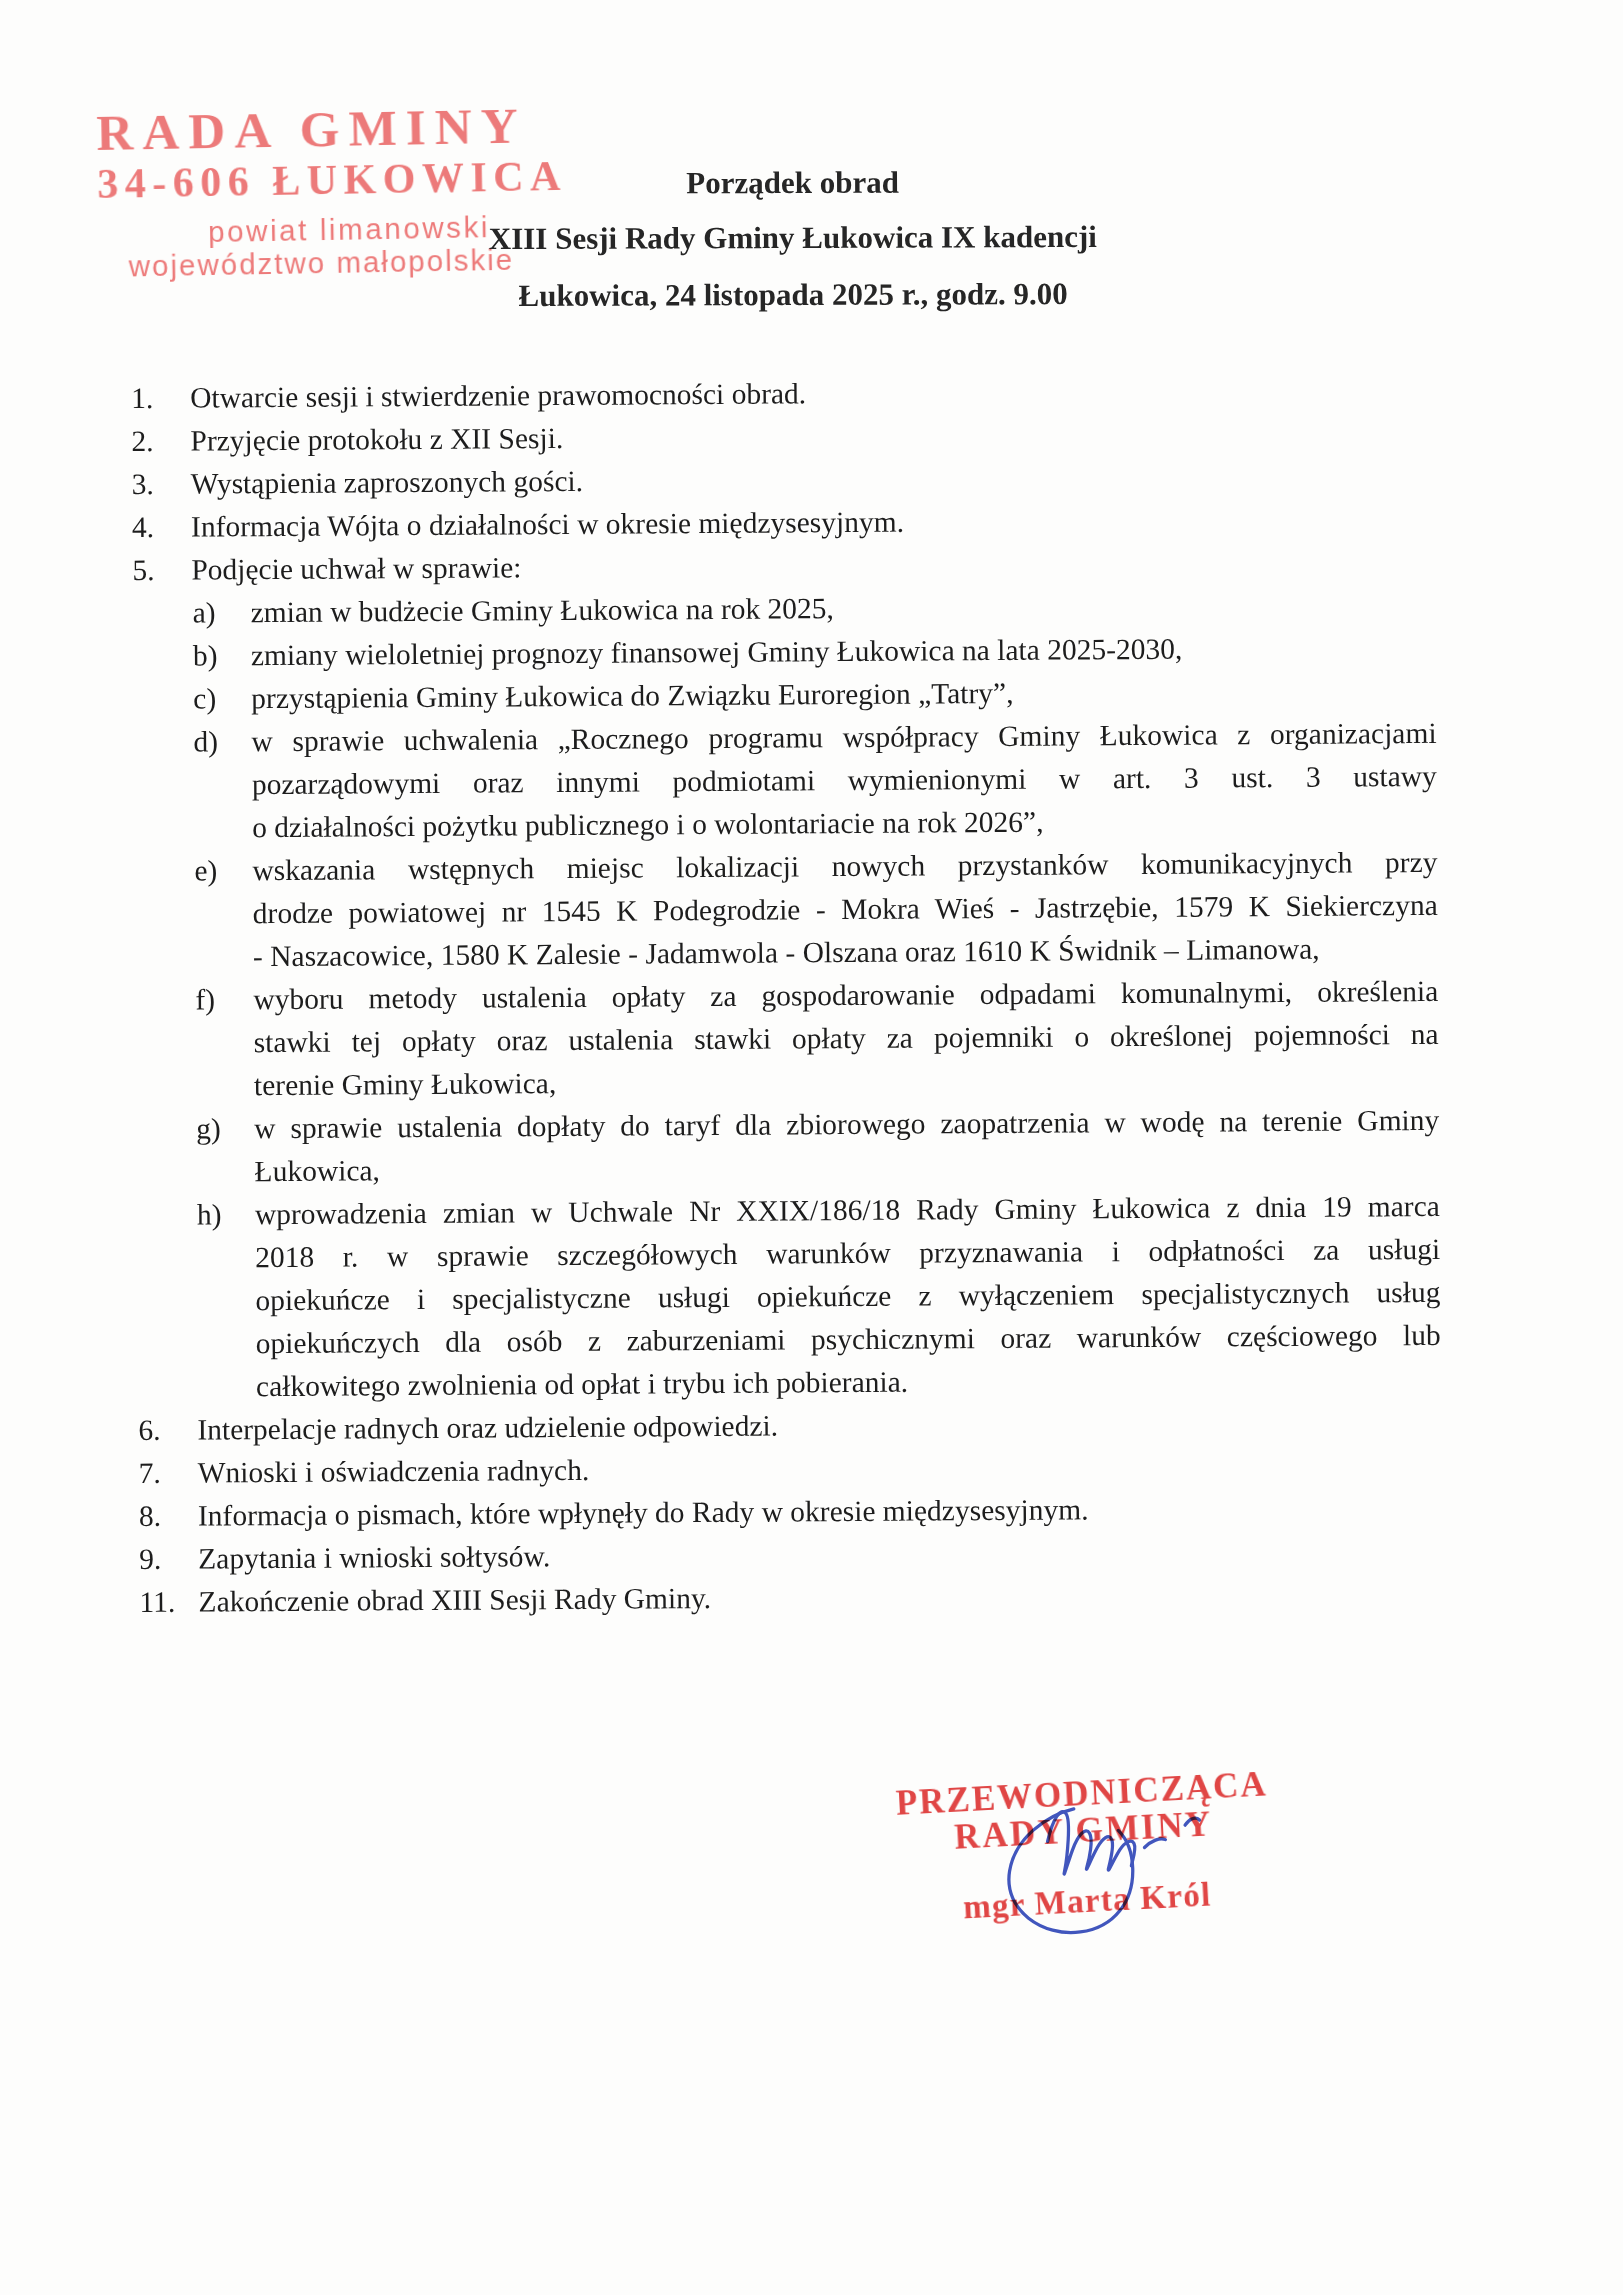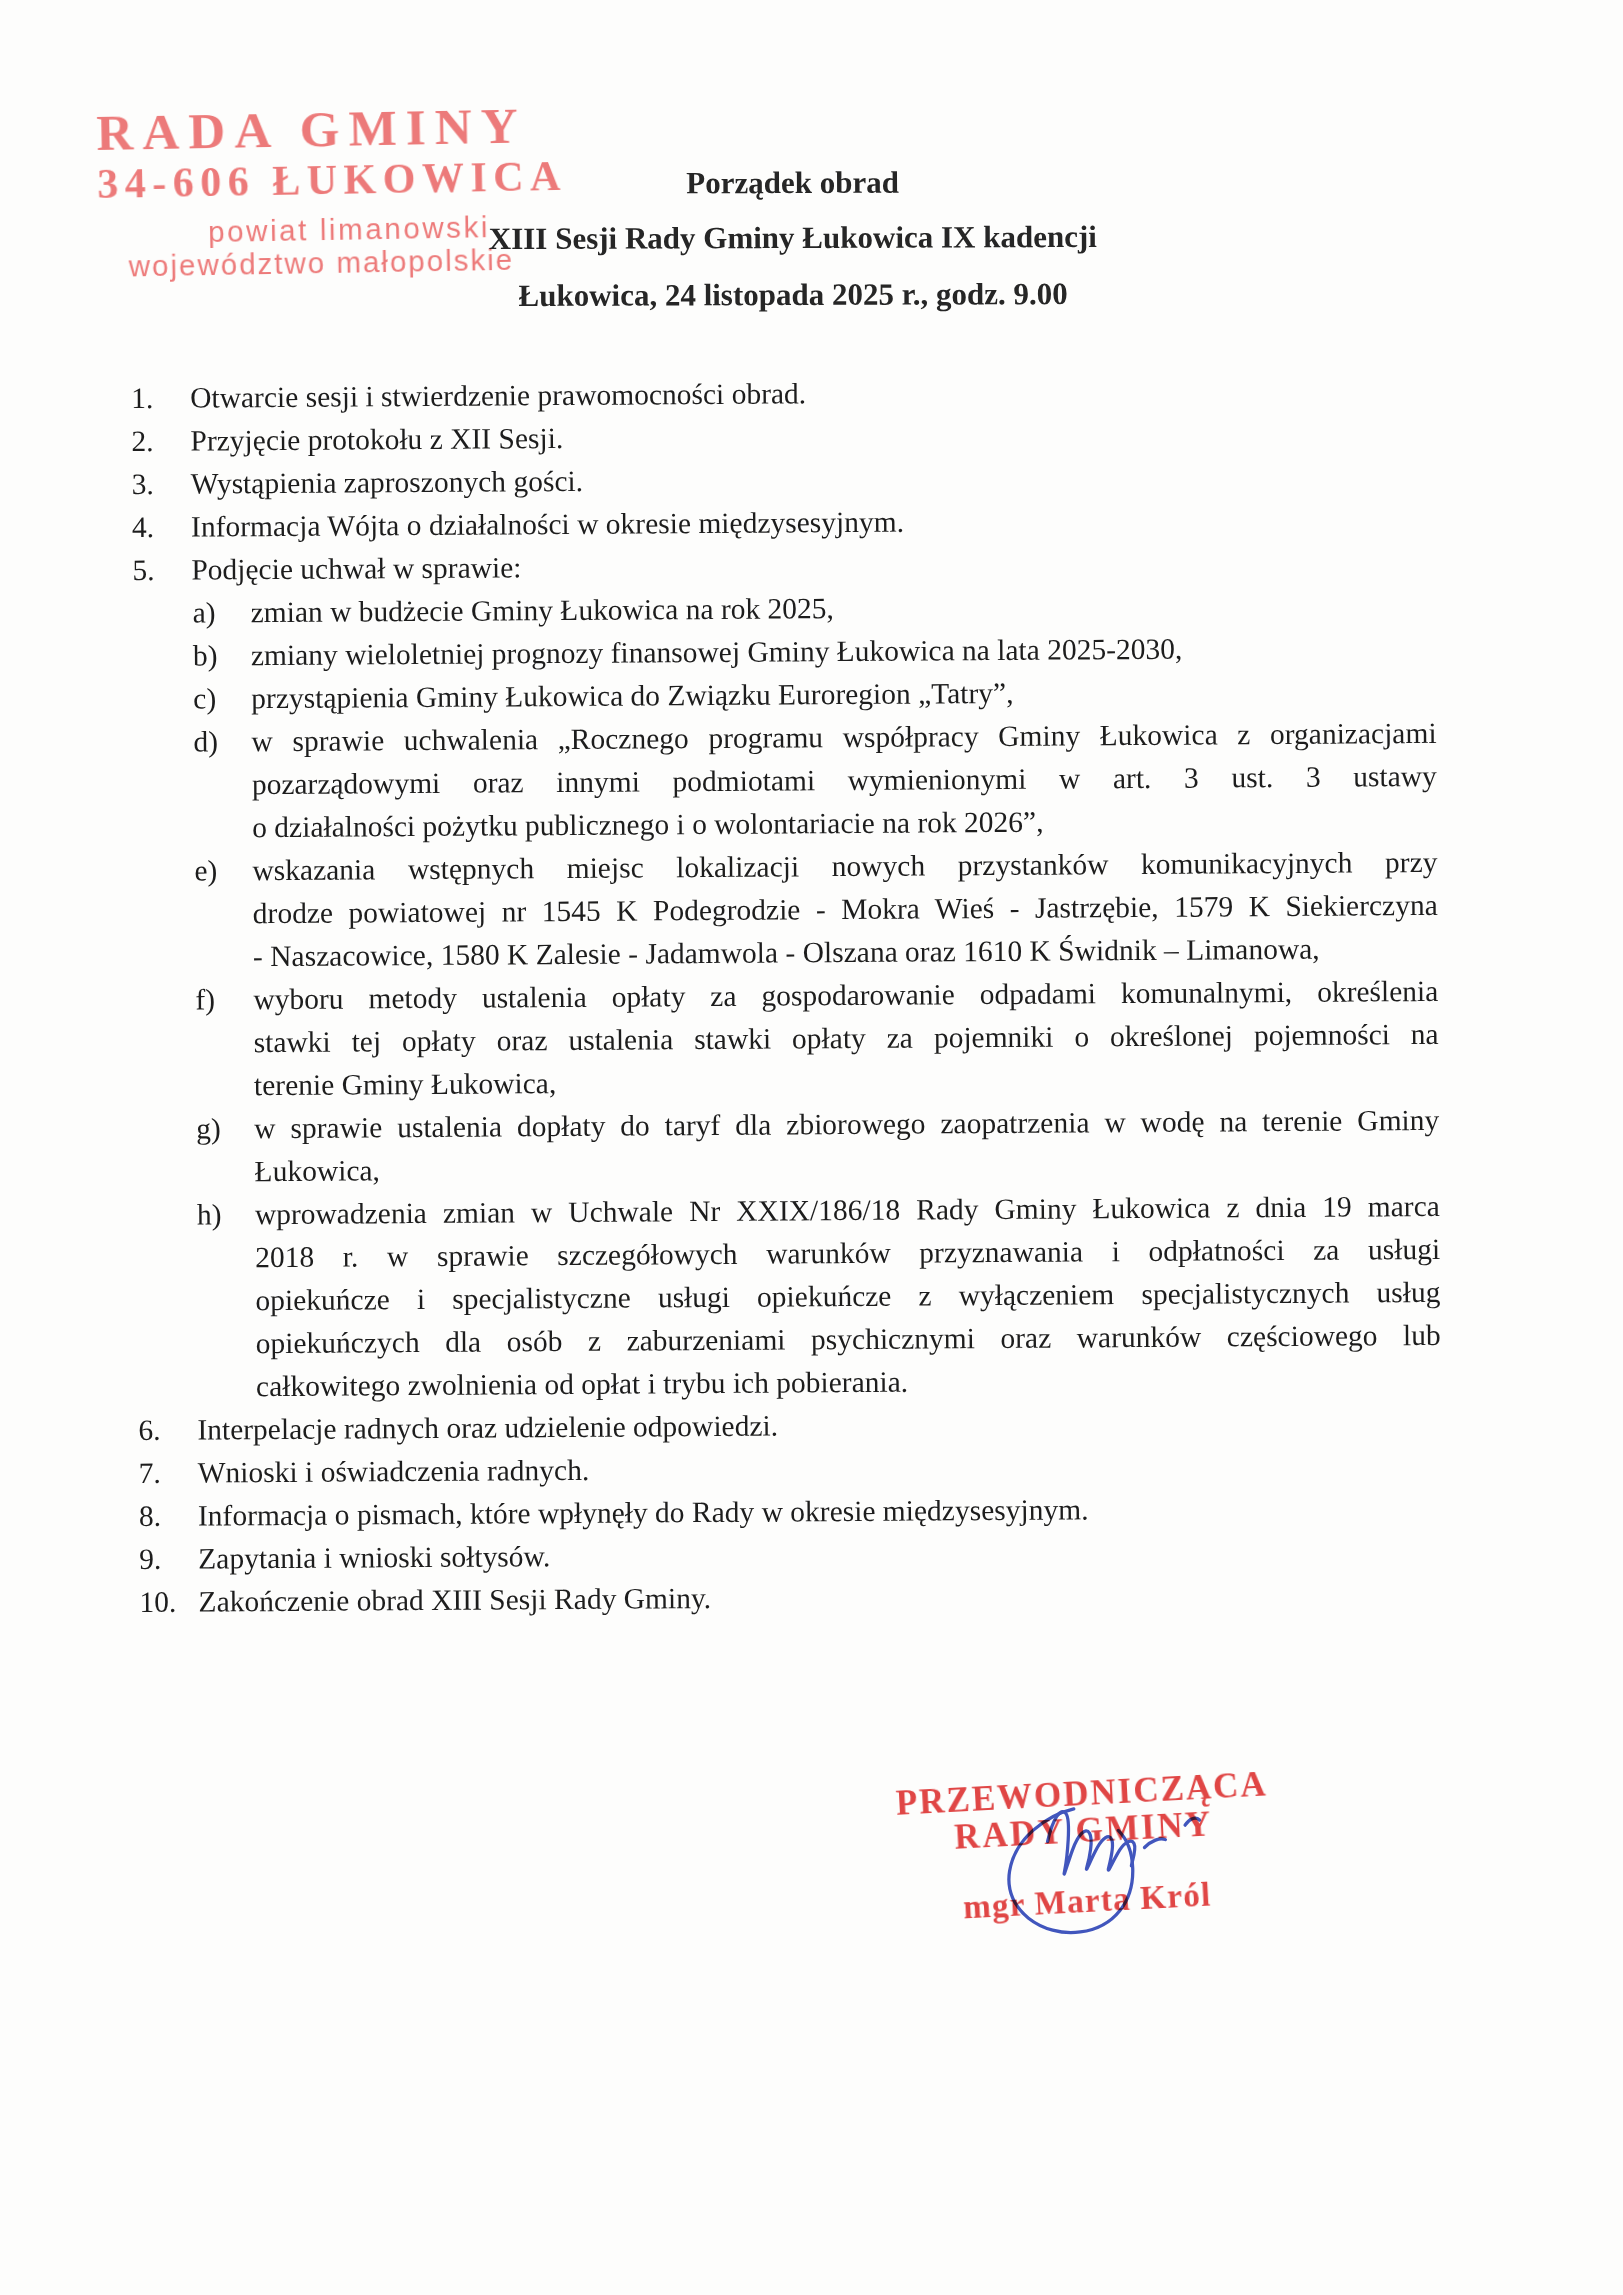--- a/index.html
+++ b/index.html
@@ -223,21 +223,21 @@
           <div class="ln">Informacja o pismach, które wpłynęły do Rady w okresie międzysesyjnym.</div>
         </div>
       </div>
       <div class="item">
         <div class="num">9.</div>
         <div class="body">
           <div class="ln">Zapytania i wnioski sołtysów.</div>
         </div>
       </div>
       <div class="item">
-        <div class="num">10.</div>
+        <div class="num">11.</div>
         <div class="body">
           <div class="ln">Zakończenie obrad XIII Sesji Rady Gminy.</div>
         </div>
       </div>
     </div>
 
   <div class="stamp-bottom">
     <div class="sb1">PRZEWODNICZĄCA</div>
     <div class="sb2">RADY GMINY</div>
     <div class="sb-name">mgr Marta Król</div>

